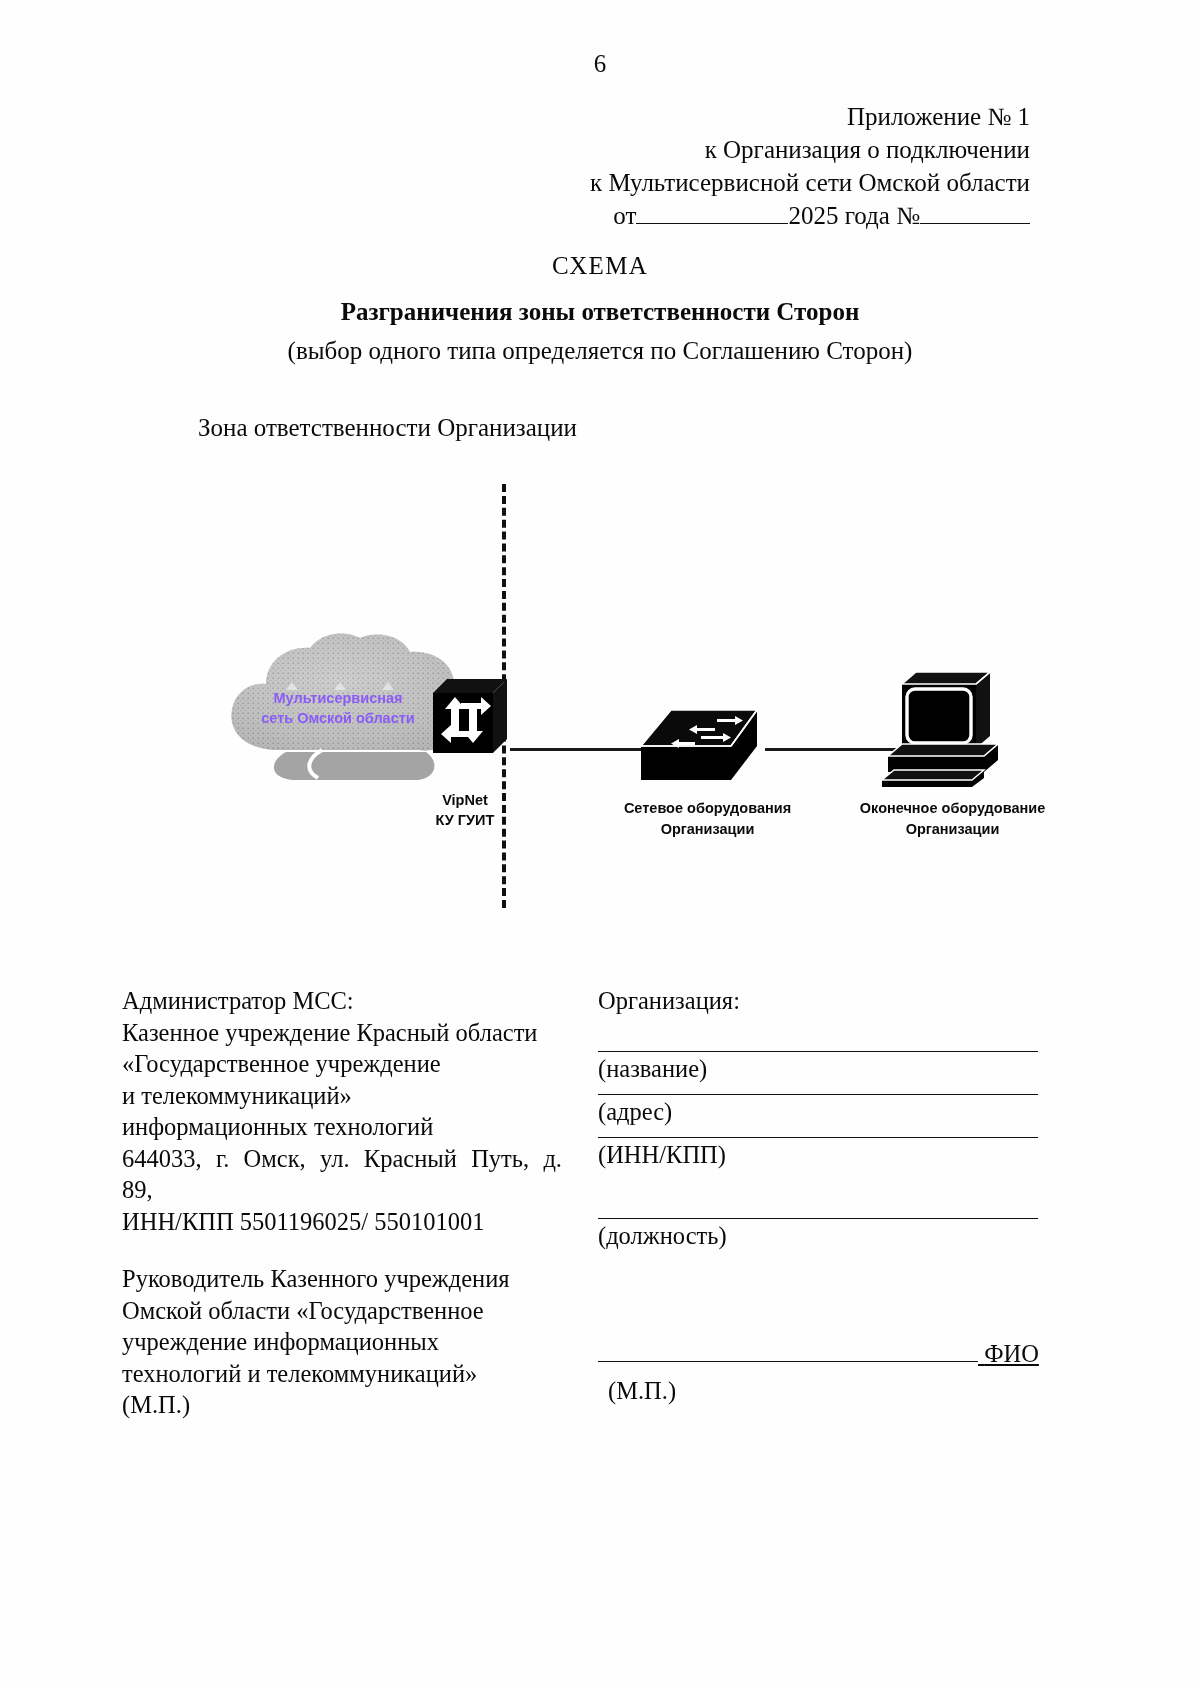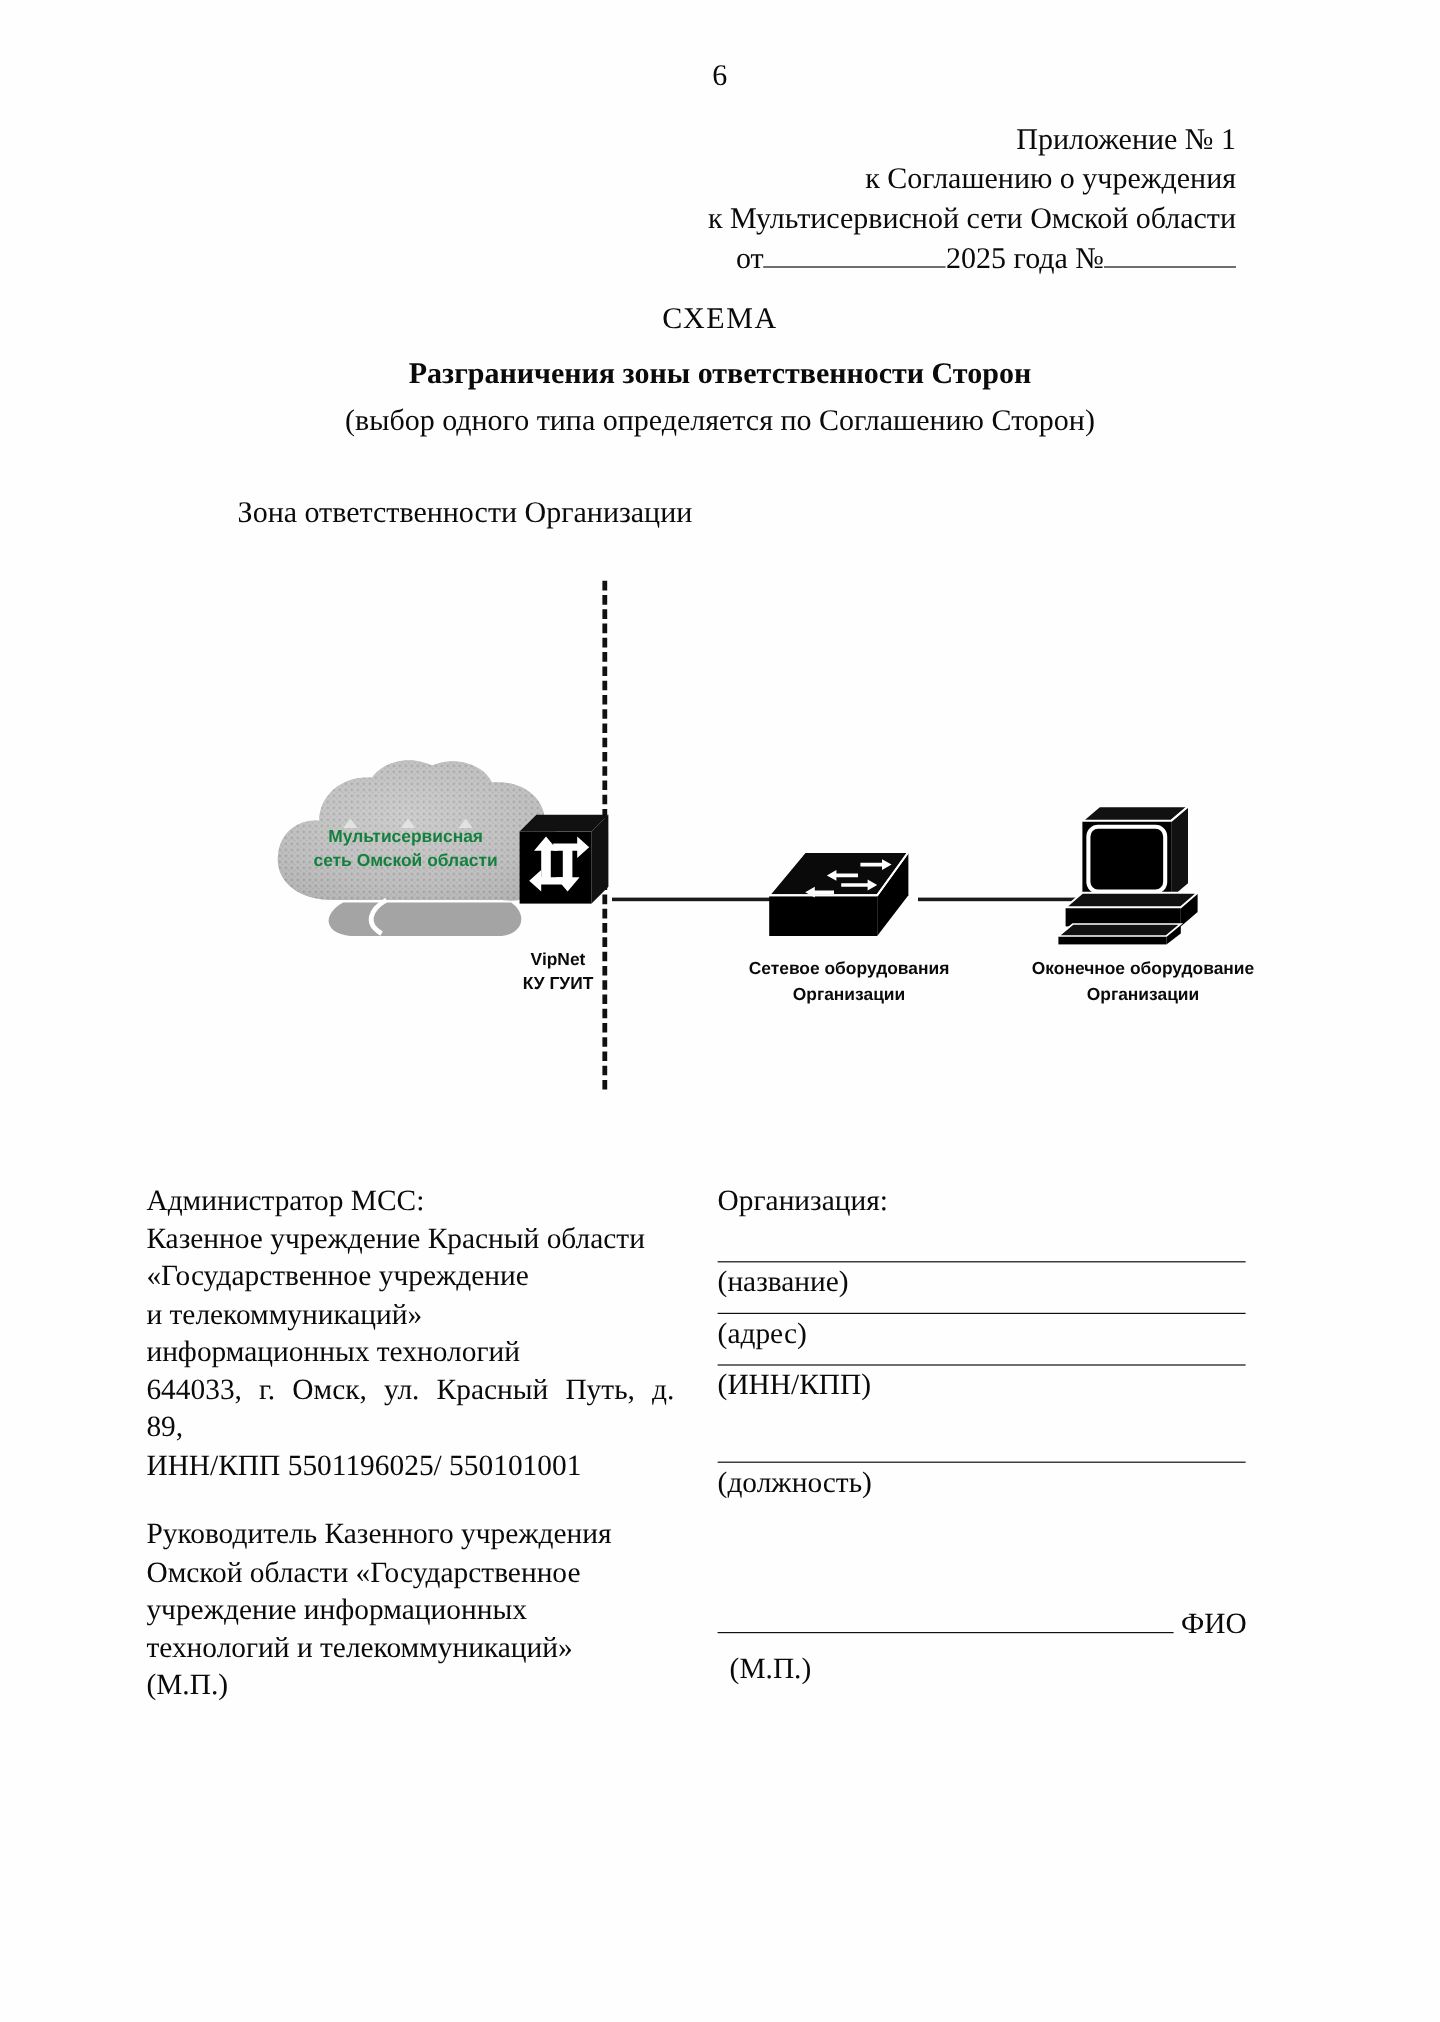--- a/index.html
+++ b/index.html
@@ -132,21 +132,21 @@
   .cloud-text {
     position: absolute;
     left: 58px;
     top: 218px;
     width: 200px;
     text-align: center;
     font-family: "Liberation Sans", "DejaVu Sans", sans-serif;
     font-weight: bold;
     font-size: 14.5px;
     line-height: 20px;
-    color: #15803d;
+    color: #8b5cf6;
     z-index: 4;
   }
 
   
   .vipnet-wrap {
     position: absolute;
     left: 245px;
     top: 203px;
     width: 86px;
     height: 86px;
@@ -277,20 +277,21 @@
   }
   .spacer-lg { height: 38px; }
 
   .fio-row {
     position: absolute;
     left: 598px;
     top: 355px;
     width: 470px;
     font-size: 24.5px;
     white-space: nowrap;
+    text-decoration: underline;
   }
   .fio-rule {
     display: inline-block;
     width: 380px;
     border-bottom: 1.8px solid #111;
     vertical-align: baseline;
   }
   .mp-right {
     position: absolute;
     left: 608px;
@@ -300,21 +301,21 @@
 </style>
 </head>
 <body>
 
 <div class="page">
 
   <div class="page-number">6</div>
 
   <div class="header-block">
     <span class="hl">Приложение № 1</span>
-    <span class="hl">к Соглашению о учреждения</span>
+    <span class="hl">к Организация о подключении</span>
     <span class="hl">к Мультисервисной сети Омской области</span>
   </div>
 
   <div class="from-line">
     <span class="lbl">от</span><span class="rule-inline rule-a"></span><span>2025 года №</span><span class="rule-inline rule-b"></span>
   </div>
 
   <div class="doc-title">СХЕМА</div>
   <div class="subtitle-1">Разграничения зоны ответственности Сторон</div>
   <div class="subtitle-2">(выбор одного типа определяется по Соглашению Сторон)</div>

